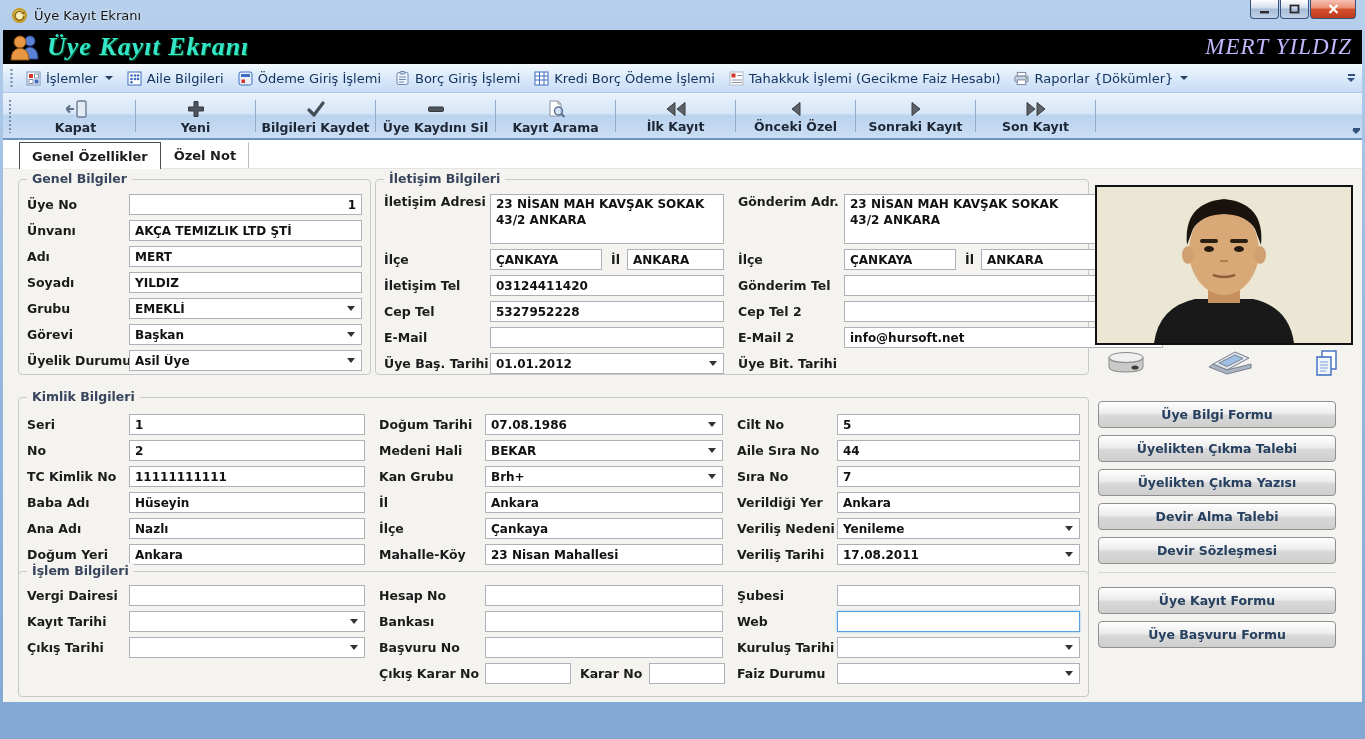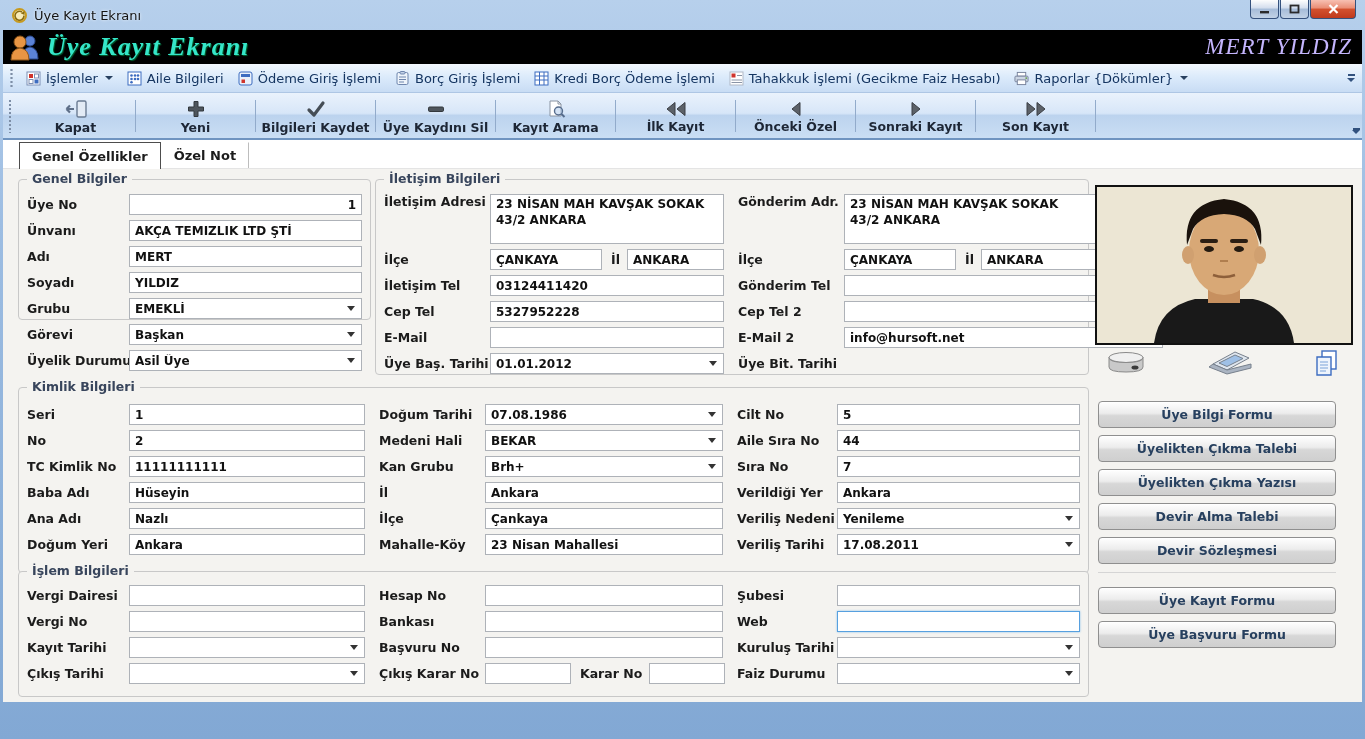--- a/index.html
+++ b/index.html
@@ -66,23 +66,23 @@
 
   
   .banner { height:24px; margin:1px 15px 0 15px; background:#fbf8c2; border:1px solid #eeeab0;
     display:flex; align-items:center; justify-content:center; font-size:13px; font-weight:bold; color:#16325c; }
 
   
   .form-area { position:relative; height:533px; background:#f4f3f0; }
   .group { position:absolute; border:1px solid #c8c8c8; border-radius:4px; background:#f4f3f0; padding:14px 8px 6px 8px; }
   .group-title { position:absolute; top:-9px; left:8px; padding:0 5px; background:#f4f3f0;
     font-size:12.5px; font-weight:bold; color:#38455c; }
-  .grp-genel   { left:15px;  top:10px;  width:353px; height:141px; }
+  .grp-genel   { left:15px;  top:10px;  width:353px; height:196px; }
   .grp-iletisim{ left:372px; top:10px;  width:714px; height:196px; }
-  .grp-kimlik  { left:15px;  top:218px; width:1071px; height:186px; padding-top:16px; }
+  .grp-kimlik  { left:15px;  top:228px; width:1071px; height:186px; padding-top:16px; }
   .grp-islem   { left:15px;  top:402px; width:1071px; height:126px; padding-top:13px; }
 
   .cols { display:flex; }
   .colA { width:340px; margin-right:14px; }
   .colB { flex:1; }
   .k-col1 { width:338px; margin-right:14px; }
   .k-col2 { width:344px; margin-right:14px; }
   .k-col3 { flex:1; }
 
   .row { display:flex; align-items:center; margin-bottom:5px; height:21px; }
@@ -599,24 +599,20 @@
 
     <div class="group grp-islem">
       <span class="group-title">İşlem Bilgileri</span>
       <div class="cols">
         <div class="k-col1">
           <div class="row">
             <span class="lbl k1-lbl">Vergi Dairesi</span>
             <input class="inp" value="" style="">
           </div>
           <div class="row">
-            <span class="lbl k1-lbl">Vergi No</span>
-            <input class="inp" value="" style="">
-          </div>
-          <div class="row">
             <span class="lbl k1-lbl">Kayıt Tarihi</span>
             <div class="combo">
               <span class="combo-text"></span>
               <span class="combo-arrow"></span>
             </div>
           </div>
           <div class="row">
             <span class="lbl k1-lbl">Çıkış Tarihi</span>
             <div class="combo">
               <span class="combo-text"></span>

